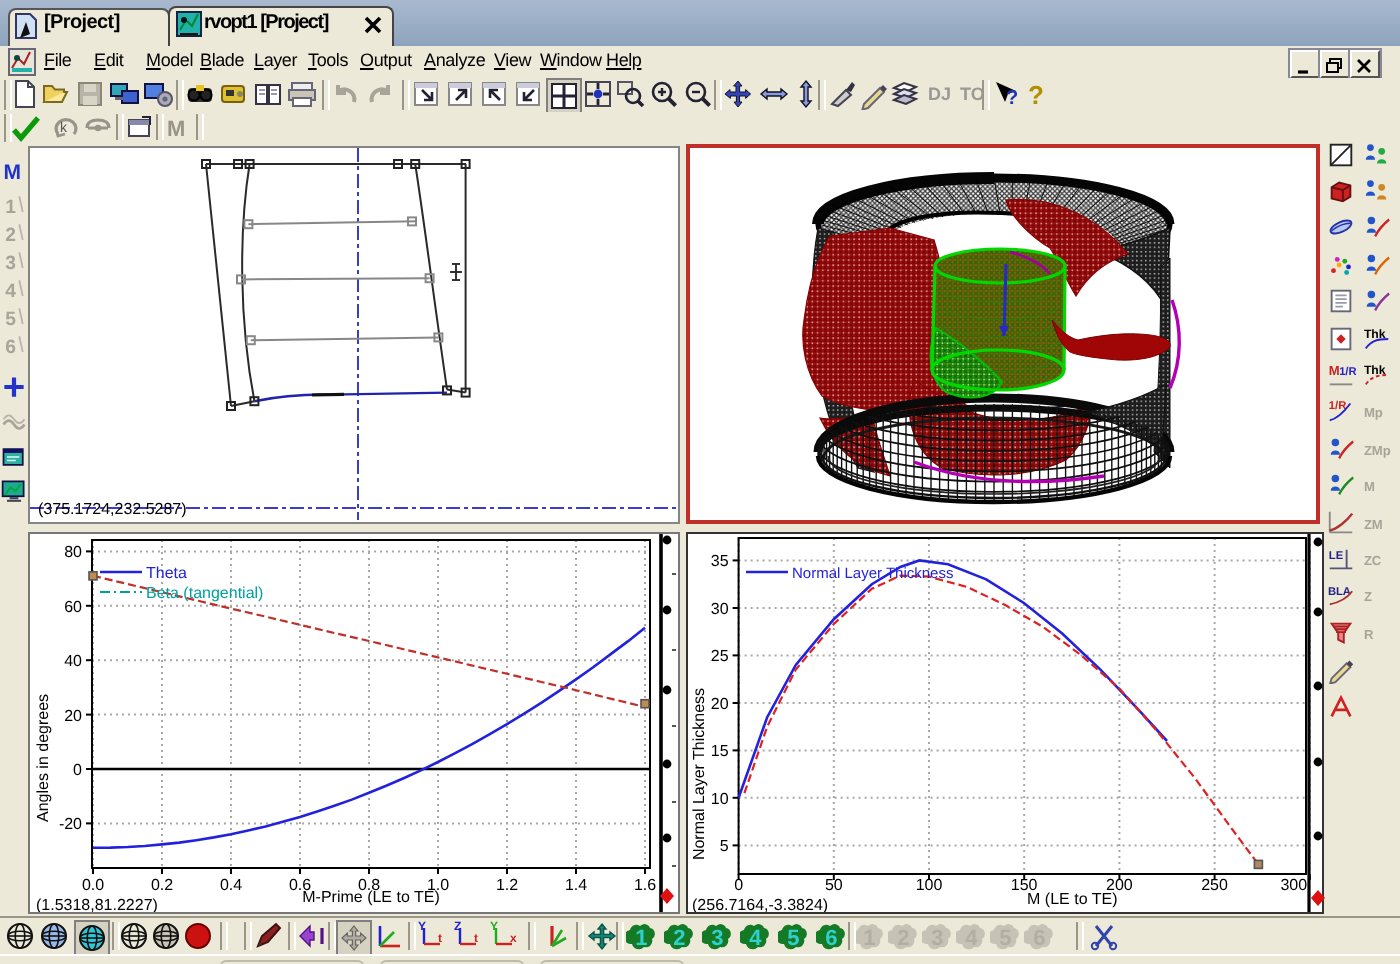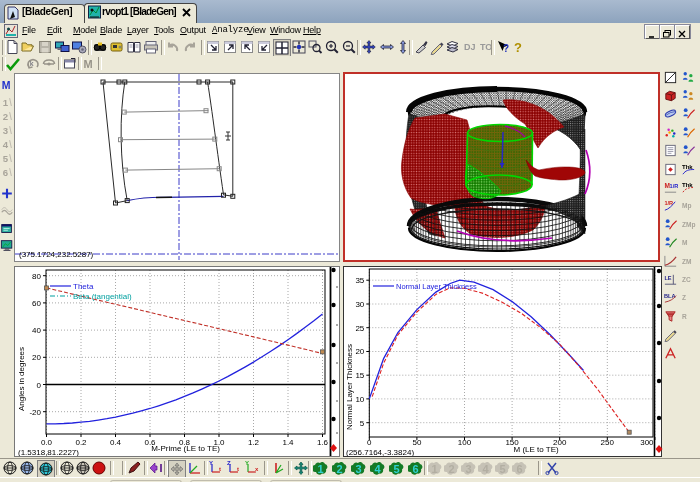--- a/index.html
+++ b/index.html
@@ -6,41 +6,41 @@
     <svg class="abs" style="left:7px;top:6px" width="12" height="14" viewBox="0 0 12 14">
       <path d="M1,1 h7 l3,3 v9 h-10 Z" fill="#cfe0f4" stroke="#336"></path>
       <path d="M3,13 L6,5 8,11 Z" fill="#111"></path>
     </svg>
     <svg class="abs" style="left:88px;top:5px" width="13" height="14" viewBox="0 0 13 14">
       <rect x="0.5" y="1" width="12" height="12" fill="#20b2aa" stroke="#124"></rect>
       <path d="M2,10 l3,-5 3,3 3,-6" stroke="#083" fill="none"></path>
       <path d="M2,12 h9" stroke="#111"></path>
       <circle cx="4" cy="5" r="1.5" fill="#111"></circle>
     </svg>
-    <div class="abs" style="left:22px;top:6px;font:bold 10px 'Liberation Sans';letter-spacing:-0.3px;color:#000;">[BladeGen]</div>
-    <div class="abs" style="left:102px;top:6px;font:bold 10px 'Liberation Sans';letter-spacing:-0.75px;color:#000;">rvopt1 [BladeGen]</div>
+    <div class="abs" style="left:22px;top:6px;font:bold 10px 'Liberation Sans';letter-spacing:-0.3px;color:#000;">[Project]</div>
+    <div class="abs" style="left:102px;top:6px;font:bold 10px 'Liberation Sans';letter-spacing:-0.75px;color:#000;">rvopt1 [Project]</div>
     <svg class="abs" style="left:181px;top:7px" width="11" height="11" viewBox="0 0 11 11">
       <path d="M2,2 L9,9 M9,2 L2,9" stroke="#000" stroke-width="1.8"></path>
     </svg>
   </div>
 <div class="abs" style="left:0;top:23px;width:700px;height:16px;background:#ece9d8;border-bottom:1px solid #d4d0c0;">
     <svg class="abs" style="left:4px;top:1px" width="14" height="14" viewBox="0 0 14 14">
       <rect x="0.5" y="0.5" width="13" height="13" fill="#e8e4d8" stroke="#667"></rect>
       <path d="M2,10 l3,-5 3,3 3,-6" stroke="#a22" fill="none"></path>
       <rect x="2" y="10" width="10" height="2" fill="#20b2aa"></rect>
       <circle cx="4.5" cy="5" r="1.5" fill="#144"></circle>
     </svg>
     <div class="abs" style="left:22px;top:2px;font-size:9px;letter-spacing:-0.2px;color:#000;"><span style="text-decoration:underline">F</span>ile</div>
     <div class="abs" style="left:47px;top:2px;font-size:9px;letter-spacing:-0.2px;color:#000;"><span style="text-decoration:underline">E</span>dit</div>
     <div class="abs" style="left:73px;top:2px;font-size:9px;letter-spacing:-0.2px;color:#000;"><span style="text-decoration:underline">M</span>odel</div>
     <div class="abs" style="left:100px;top:2px;font-size:9px;letter-spacing:-0.2px;color:#000;"><span style="text-decoration:underline">B</span>lade</div>
     <div class="abs" style="left:127px;top:2px;font-size:9px;letter-spacing:-0.2px;color:#000;"><span style="text-decoration:underline">L</span>ayer</div>
     <div class="abs" style="left:154px;top:2px;font-size:9px;letter-spacing:-0.2px;color:#000;"><span style="text-decoration:underline">T</span>ools</div>
     <div class="abs" style="left:180px;top:2px;font-size:9px;letter-spacing:-0.2px;color:#000;"><span style="text-decoration:underline">O</span>utput</div>
-    <div class="abs" style="left:212px;top:2px;font-size:9px;letter-spacing:-0.2px;color:#000;font-family:Liberation Mono, monospace;"><span style="text-decoration:underline">A</span>nalyze</div>
+    <div class="abs" style="left:212px;top:2px;font-size:9px;letter-spacing:-0.2px;color:#000;"><span style="text-decoration:underline">A</span>nalyze</div>
     <div class="abs" style="left:247px;top:2px;font-size:9px;letter-spacing:-0.2px;color:#000;"><span style="text-decoration:underline">V</span>iew</div>
     <div class="abs" style="left:270px;top:2px;font-size:9px;letter-spacing:-0.2px;color:#000;"><span style="text-decoration:underline">W</span>indow</div>
     <div class="abs" style="left:303px;top:2px;font-size:9px;letter-spacing:-0.2px;color:#000;text-decoration:underline;"><span style="text-decoration:underline">H</span>elp</div>
     <div class="abs" style="left:645px;top:2px;width:13px;height:12px;background:#ece9d8;border-top:1px solid #fff;border-left:1px solid #fff;border-right:1px solid #555;border-bottom:1px solid #555;outline:1px solid #889;"><svg width="12" height="12" viewBox="0 0 12 12">
         <path d="M3,9 h5" stroke="#000" stroke-width="1.6"></path>
       </svg></div>
     <div class="abs" style="left:660px;top:2px;width:13px;height:12px;background:#ece9d8;border-top:1px solid #fff;border-left:1px solid #fff;border-right:1px solid #555;border-bottom:1px solid #555;outline:1px solid #889;"><svg width="12" height="12" viewBox="0 0 12 12">
         <rect x="4" y="2.5" width="5.5" height="4.5" fill="none" stroke="#000"></rect>
         <rect x="2.5" y="4.5" width="5.5" height="4.5" fill="#ece9d8" stroke="#000"></rect>
       </svg></div>

